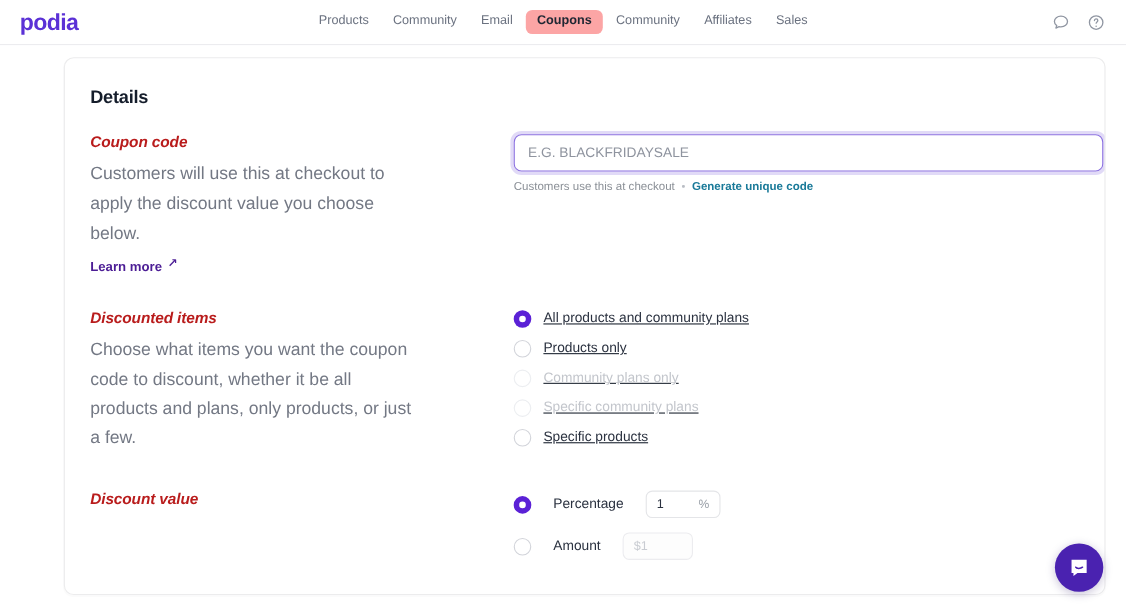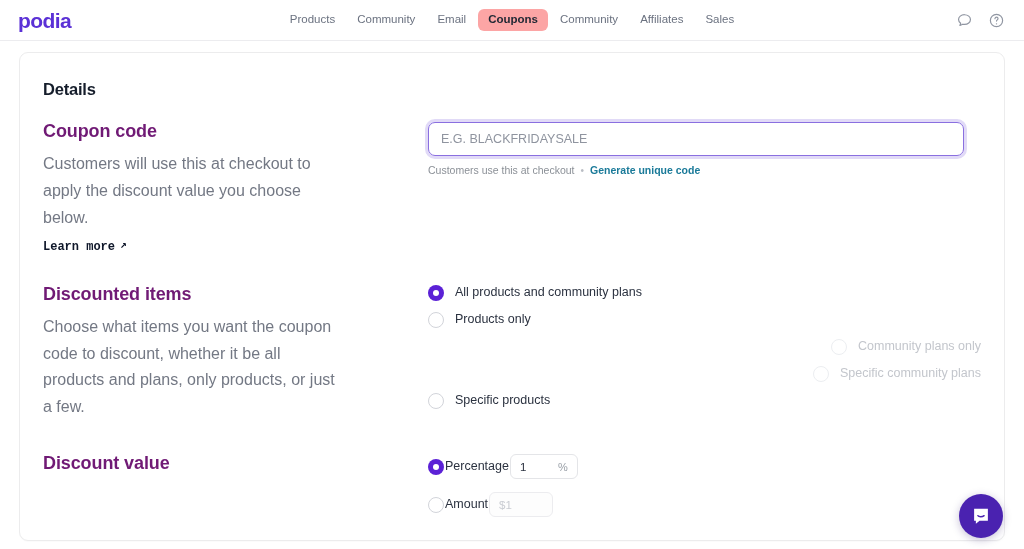--- a/index.html
+++ b/index.html
@@ -88,20 +88,21 @@
   }
 
   .card {
     border: 1px solid #ececed;
     border-radius: 9px;
     background: #ffffff;
     height: 489px;
     padding: 27px 23px 0 23px;
     box-shadow: 0 1px 1px rgba(16,24,40,0.02);
     overflow: hidden;
+    margin-left: 39px;
   }
 
   .card-title {
     font-size: 16.5px;
     font-weight: bold;
     color: #151d2b;
     letter-spacing: -0.2px;
     margin-bottom: 22px;
   }
 
@@ -114,43 +115,43 @@
     width: 385px;
     flex: 0 0 385px;
     padding-right: 40px;
   }
   .section-right {
     flex: 1 1 auto;
     padding-top: 1px;
   }
 
   .field-label {
-    font-size: 18px;
-    font-weight: bold;
-    color: #701a75;
+    font-size: 14px;
+    font-weight: bold;
+    color: #b91c1c;
     margin-bottom: 9px;
     letter-spacing: -0.1px;
+    font-style: italic;
   }
   .field-desc {
     font-size: 16px;
     color: #737884;
     line-height: 1.68;
     max-width: 295px;
   }
 
   .learn-more {
     display: inline-flex;
     gap: 5px;
     margin-top: 8px;
     font-size: 12px;
     font-weight: bold;
-    color: #0f172a;
+    color: #4c1d95;
     text-decoration: none;
     cursor: pointer;
-    font-family: Liberation Mono, monospace;
   }
   .learn-more .arrow { font-size: 11px; line-height: 1; }
 
   
   .coupon-input-wrap { width: 536px; }
 
   .coupon-input {
     width: 100%;
     height: 34px;
     border-radius: 7px;
@@ -182,22 +183,23 @@
   }
 
   
   .radio-list { display: flex; flex-direction: column; gap: 11px; }
 
   .radio-row {
     display: flex;
     align-items: center;
     gap: 11px;
     cursor: pointer;
-  }
-  .radio-row.disabled { cursor: default; justify-content: flex-end; }
+    text-decoration: underline;
+  }
+  .radio-row.disabled { cursor: default; }
 
   .radio {
     width: 16px; height: 16px;
     border-radius: 50%;
     border: 1.5px solid #d2d4da;
     background: #ffffff;
     flex: 0 0 16px;
     position: relative;
   }
   .radio.checked {
@@ -219,21 +221,21 @@
     font-size: 12.5px;
     color: #2b3240;
     line-height: 1;
   }
   .radio-label.muted { color: #c3c6cc; }
 
   
   .value-row {
     display: flex;
     align-items: center;
-    gap: 1px;
+    gap: 20px;
   }
   .value-row + .value-row { margin-top: 13px; }
 
   .mini-field {
     height: 25px;
     border: 1px solid #e4e5e8;
     border-radius: 6px;
     background: #ffffff;
     display: flex;
     align-items: center;

